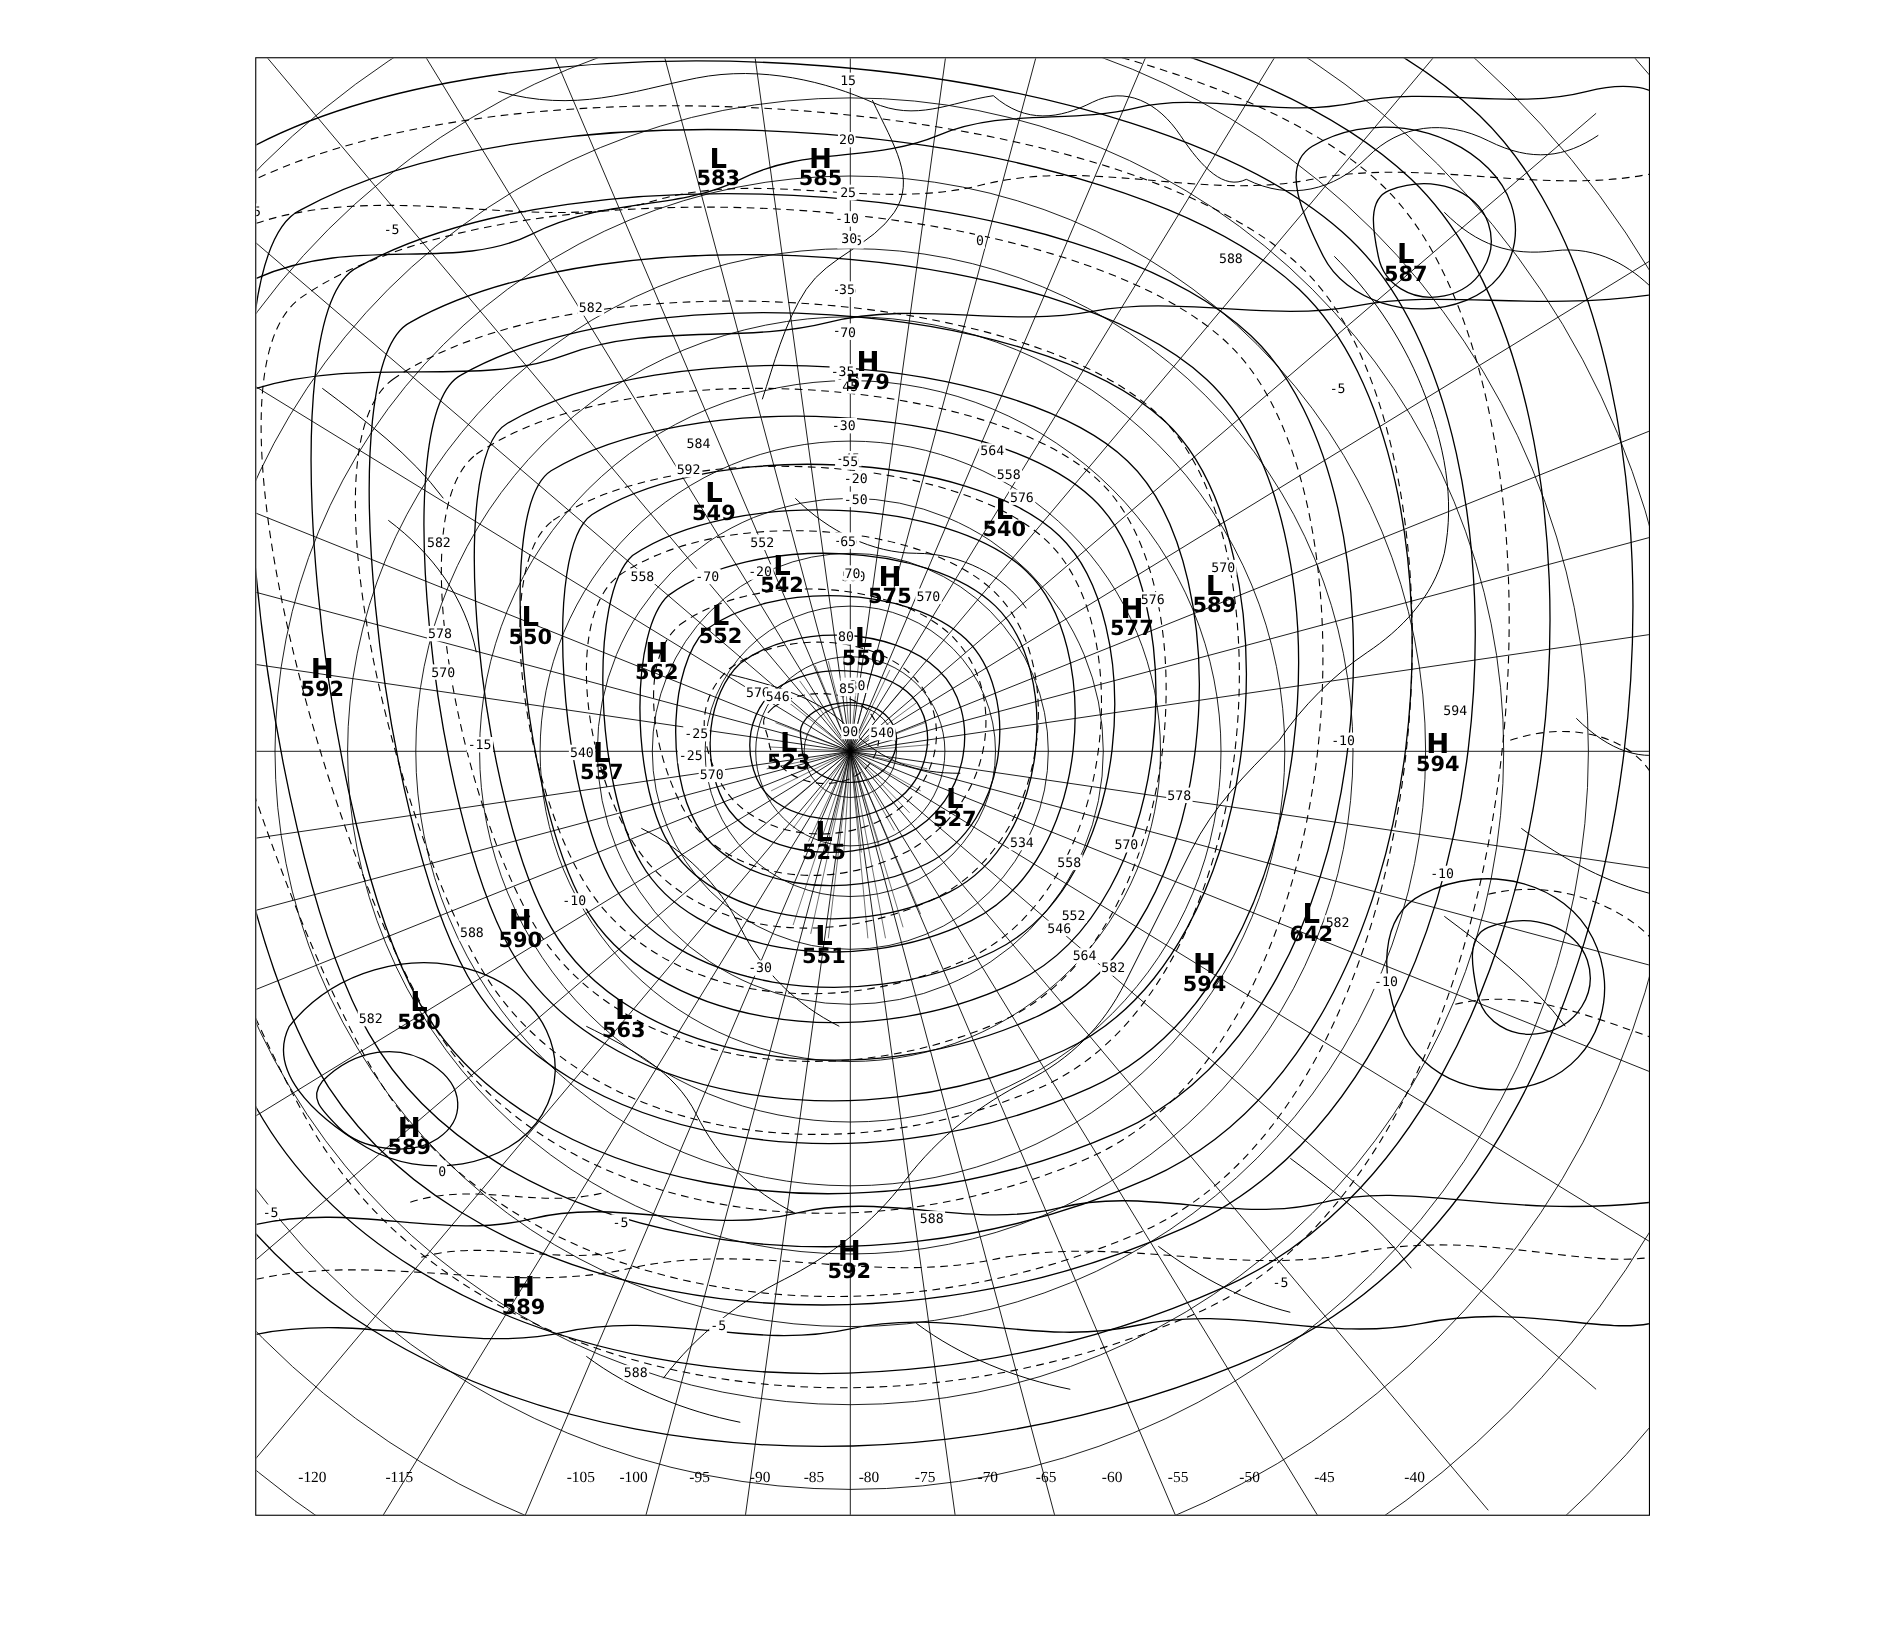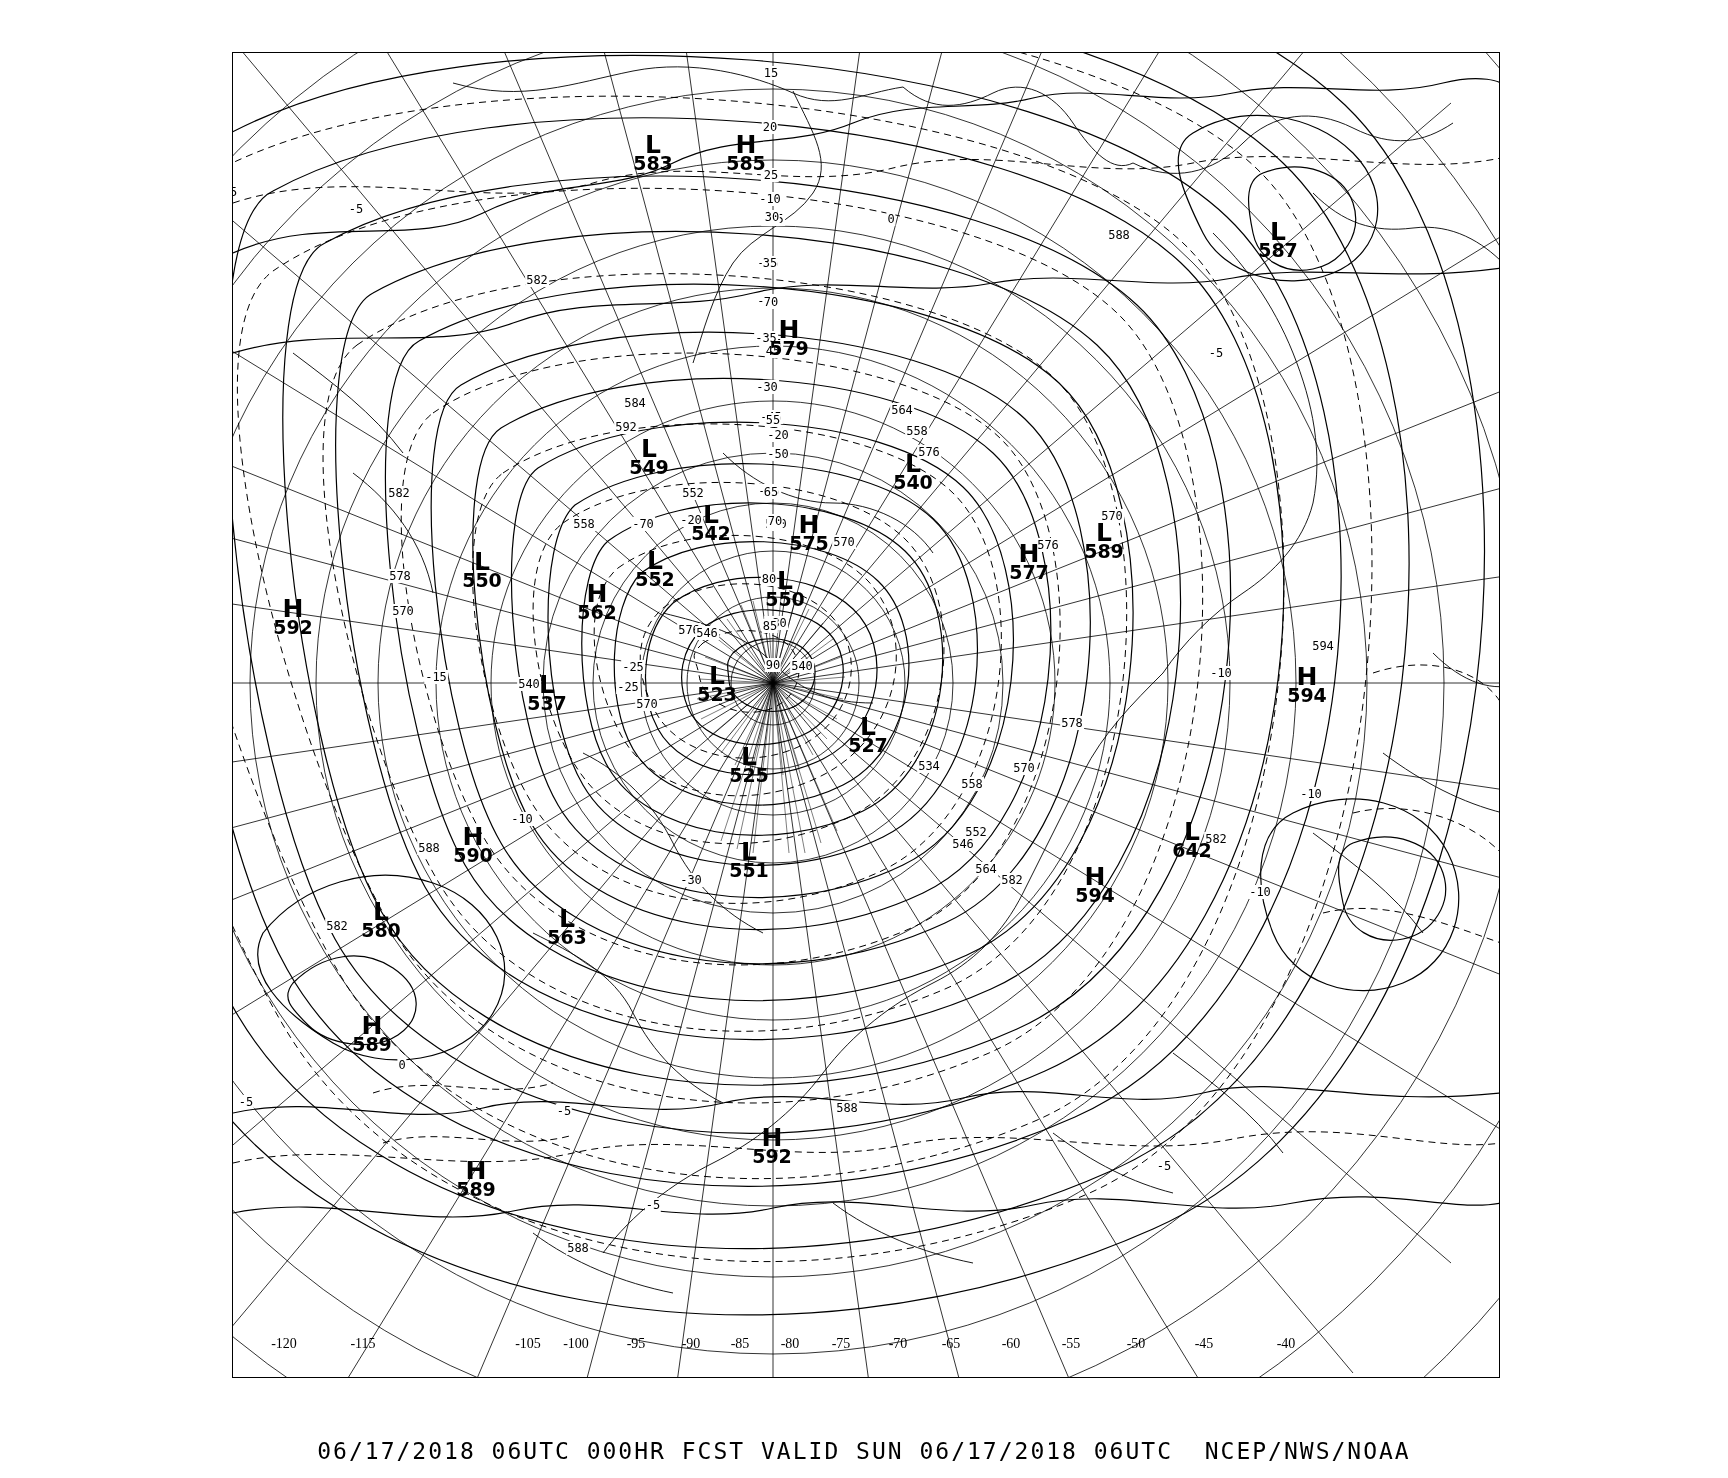--- a/index.html
+++ b/index.html
@@ -526,15 +526,14 @@
       <div class="axis-label" style="left:718px;top:1283px;">-65</div>
       <div class="axis-label" style="left:778px;top:1283px;">-60</div>
       <div class="axis-label" style="left:838px;top:1283px;">-55</div>
       <div class="axis-label" style="left:903px;top:1283px;">-50</div>
       <div class="axis-label" style="left:971px;top:1283px;">-45</div>
       <div class="axis-label" style="left:1053px;top:1283px;">-40</div>
     </div>
 
   </div>
 
-  <div class="footer">06/17/2018 06UTC 000HR FCST VALID SUN 06/17/2018 06UTC  NCEP/NWS/NOAA</div>
 
 </div>
 
 </body></html>

